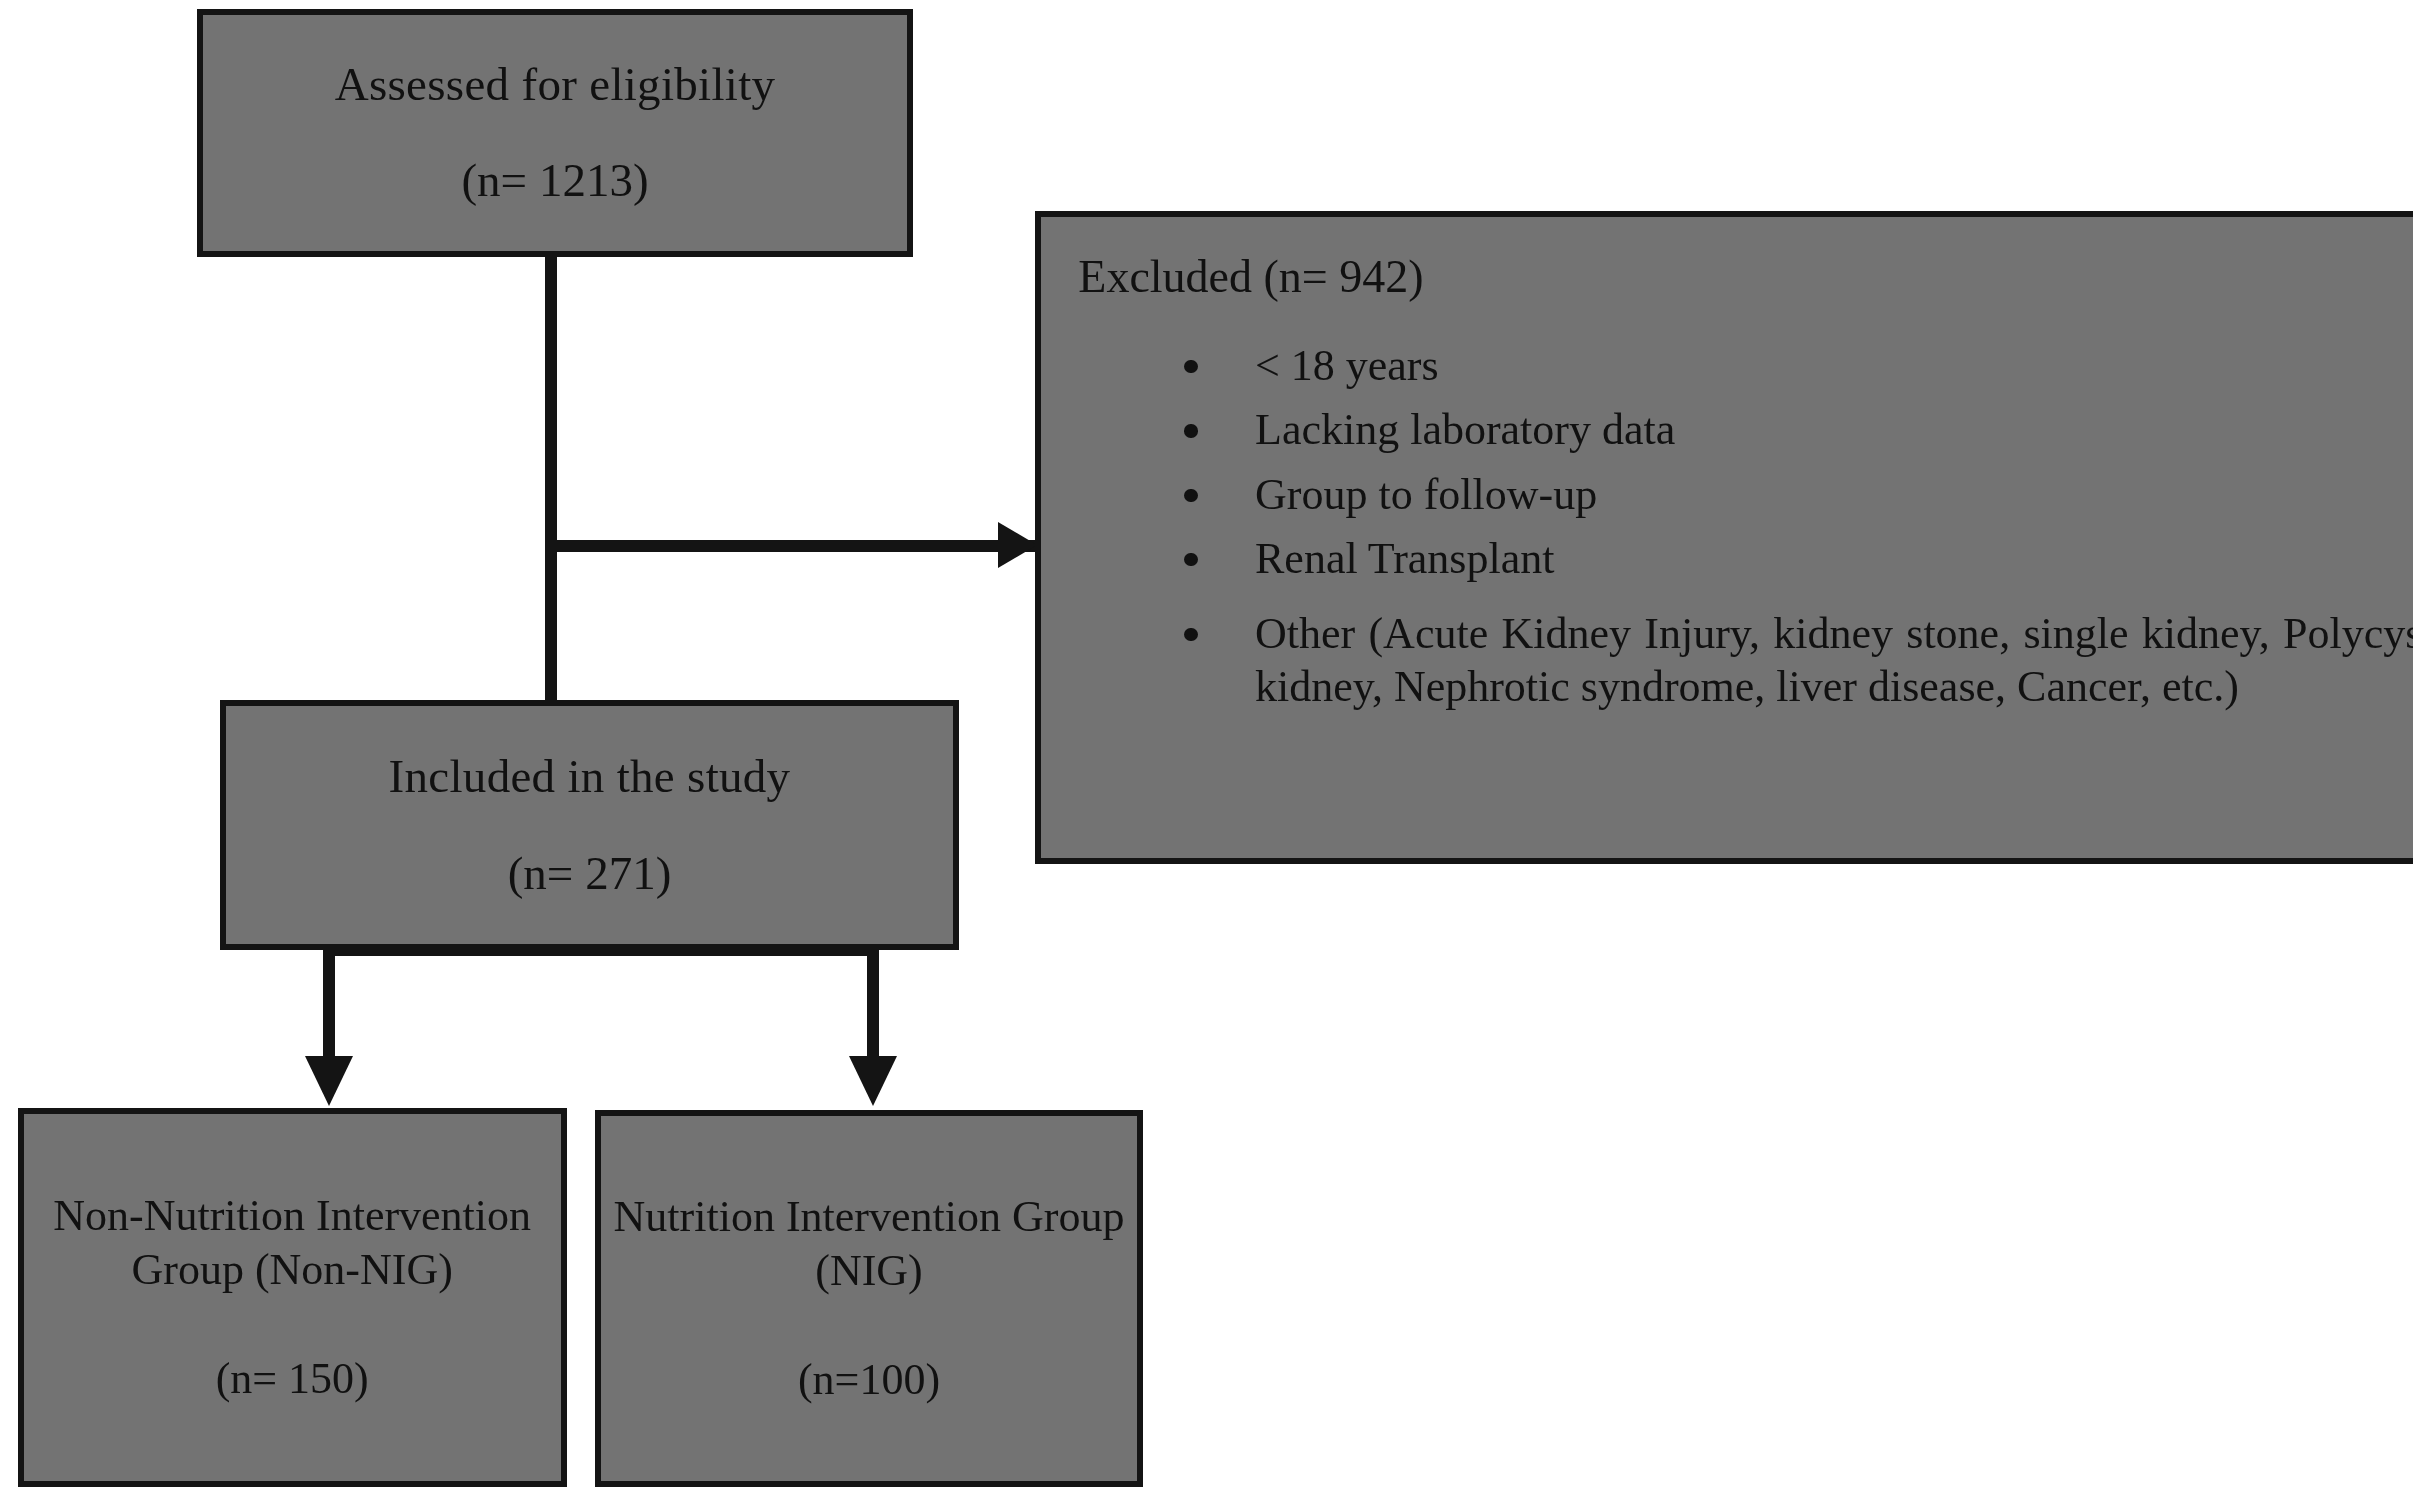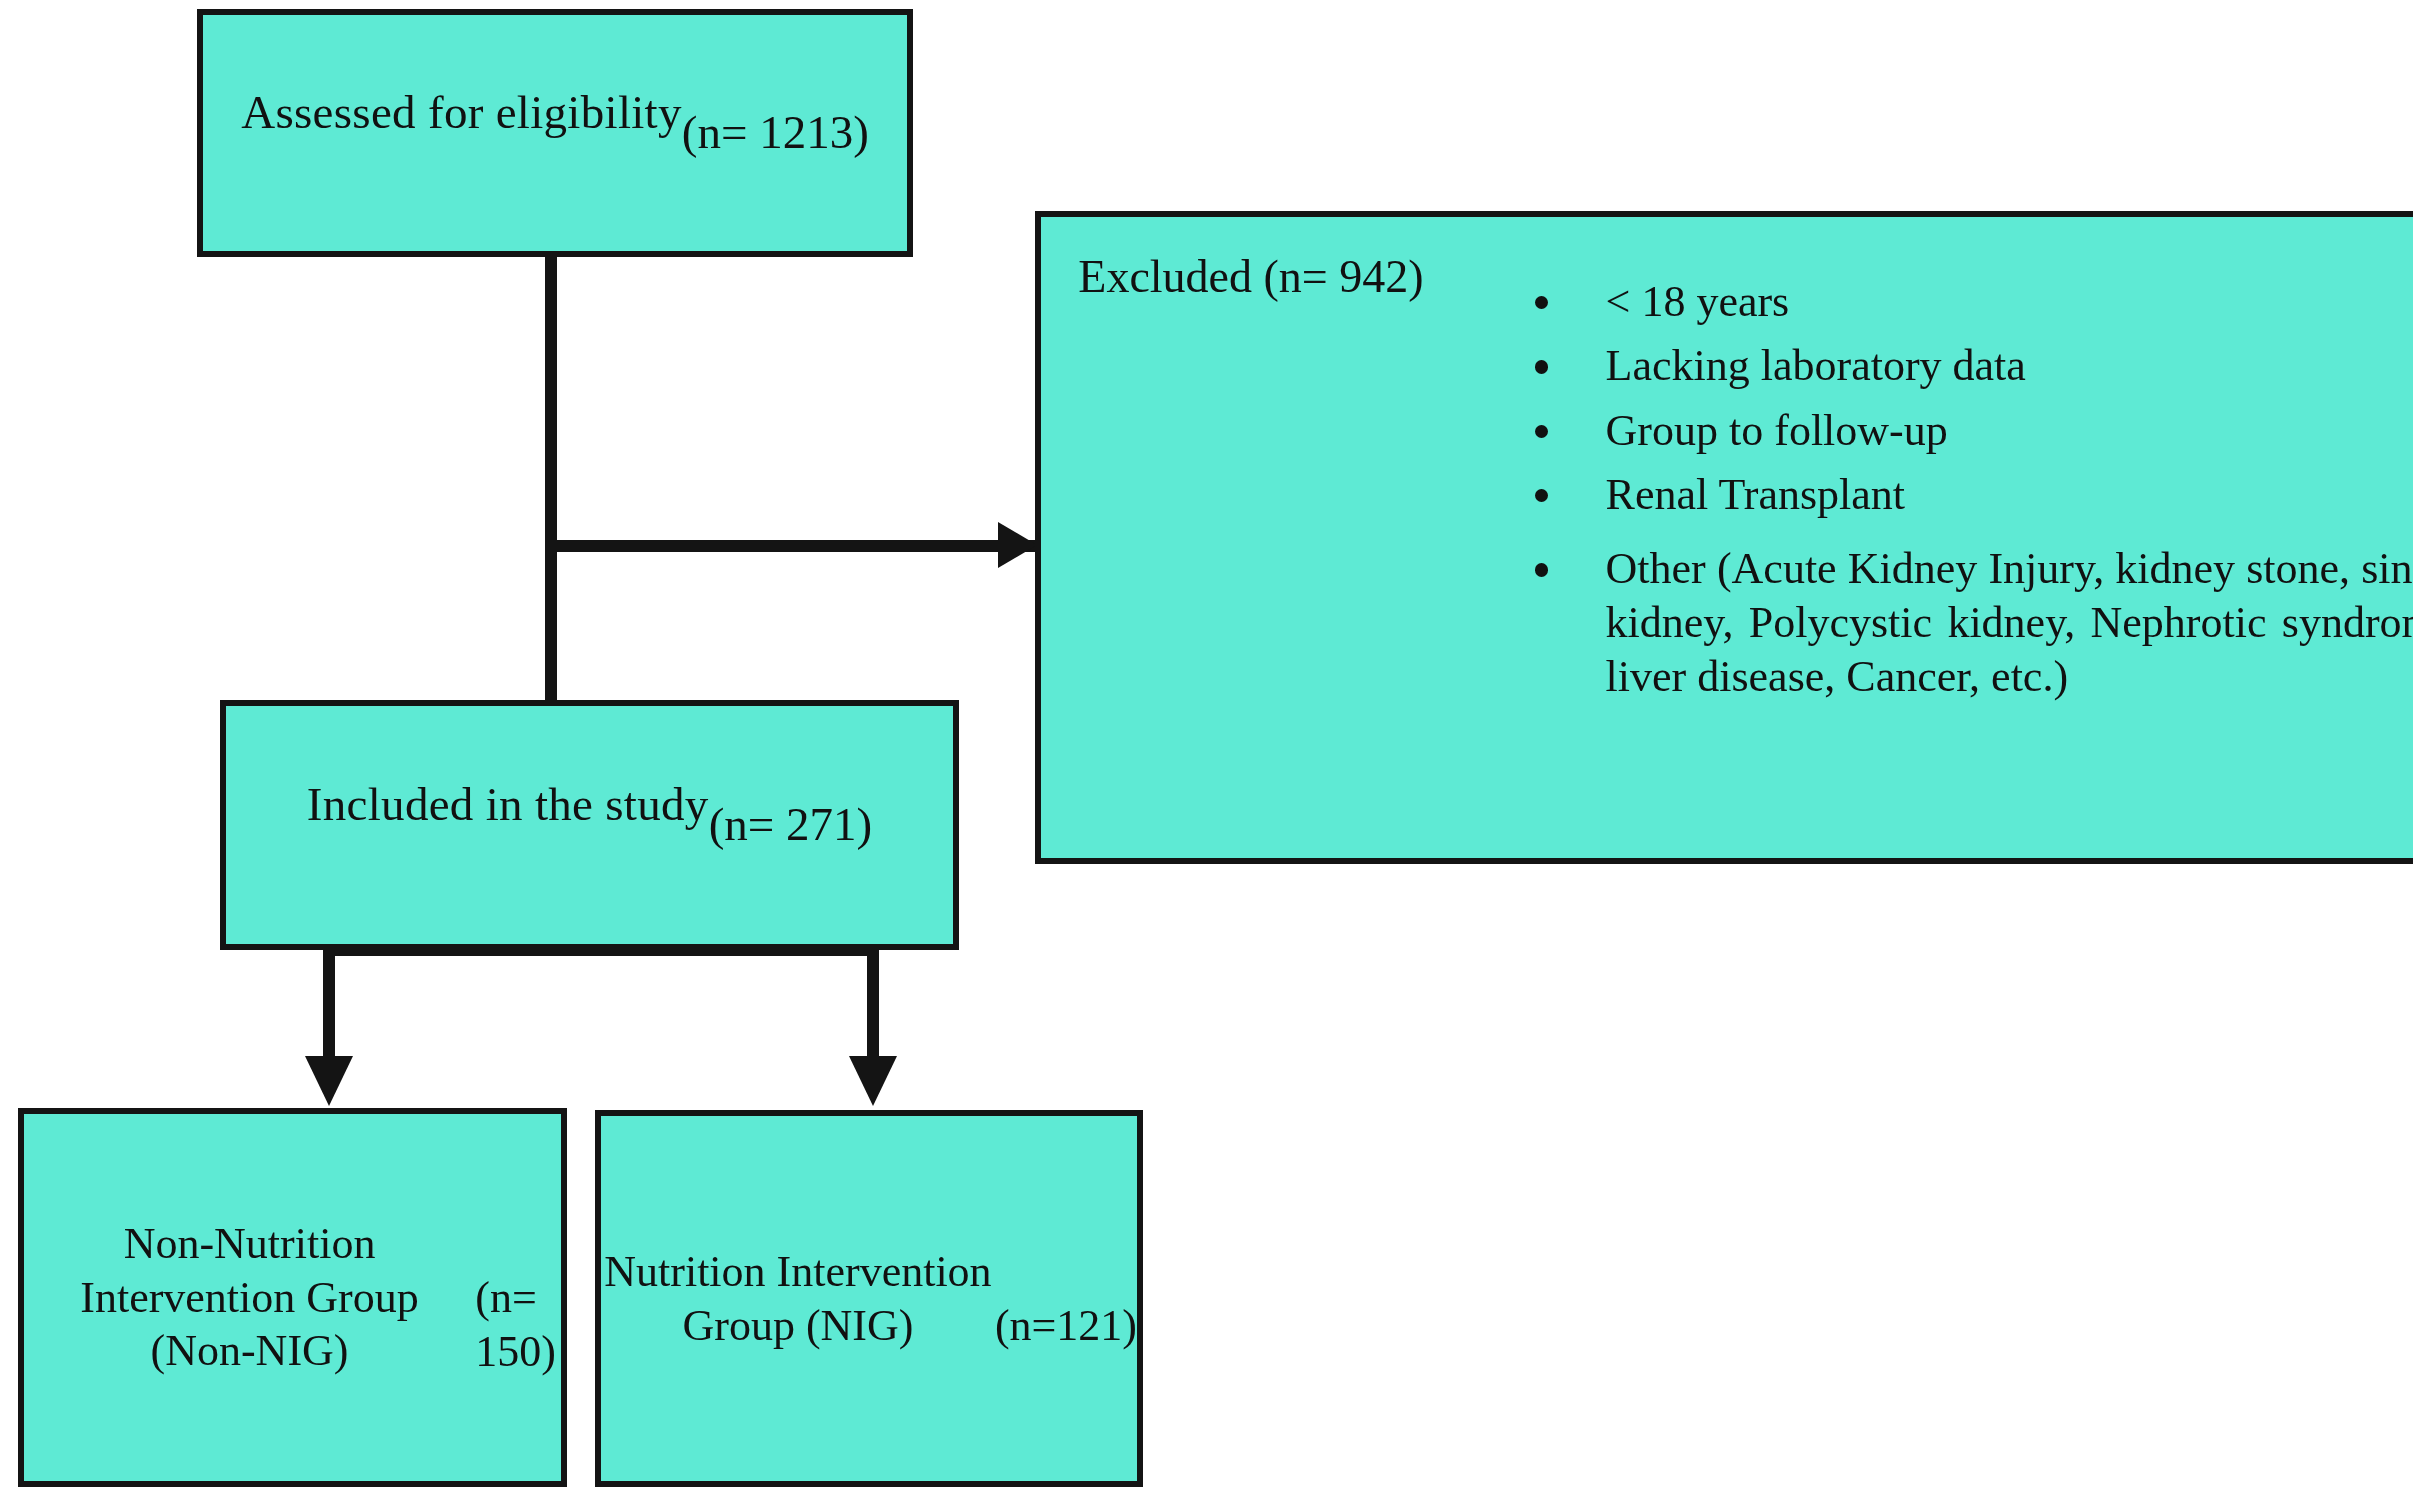--- a/index.html
+++ b/index.html
@@ -17,24 +17,24 @@
     width: 2413px;
     height: 1510px;
     background: #ffffff;
     overflow: hidden;
   }
 
   
   .flowbox {
     position: absolute;
     box-sizing: border-box;
-    background: #5eead4;
+    background: #737373;
     border: 6.2px solid #141414;
     display: flex;
-    flex-direction: row;
+    flex-direction: column;
     align-items: center;
     justify-content: center;
   }
   .flowbox.left-align {
     align-items: flex-start;
     justify-content: flex-start;
   }
 
   .box-line {
     font-size: 47px;
@@ -252,17 +252,17 @@
   <div class="conn v-line" id="stem-right-down"></div>
   <div class="arrow-head-down" id="arrow-right-head"></div>
 
   <div class="flowbox" id="box-non-nig">
     <div class="group-title">Non-Nutrition Intervention Group (Non-NIG)</div>
     <div class="group-count">(n= 150)</div>
   </div>
 
   <div class="flowbox" id="box-nig">
     <div class="group-title">Nutrition Intervention Group (NIG)</div>
-    <div class="group-count">(n=121)</div>
+    <div class="group-count">(n=100)</div>
   </div>
 
 </div>
 
 
 </body></html>

